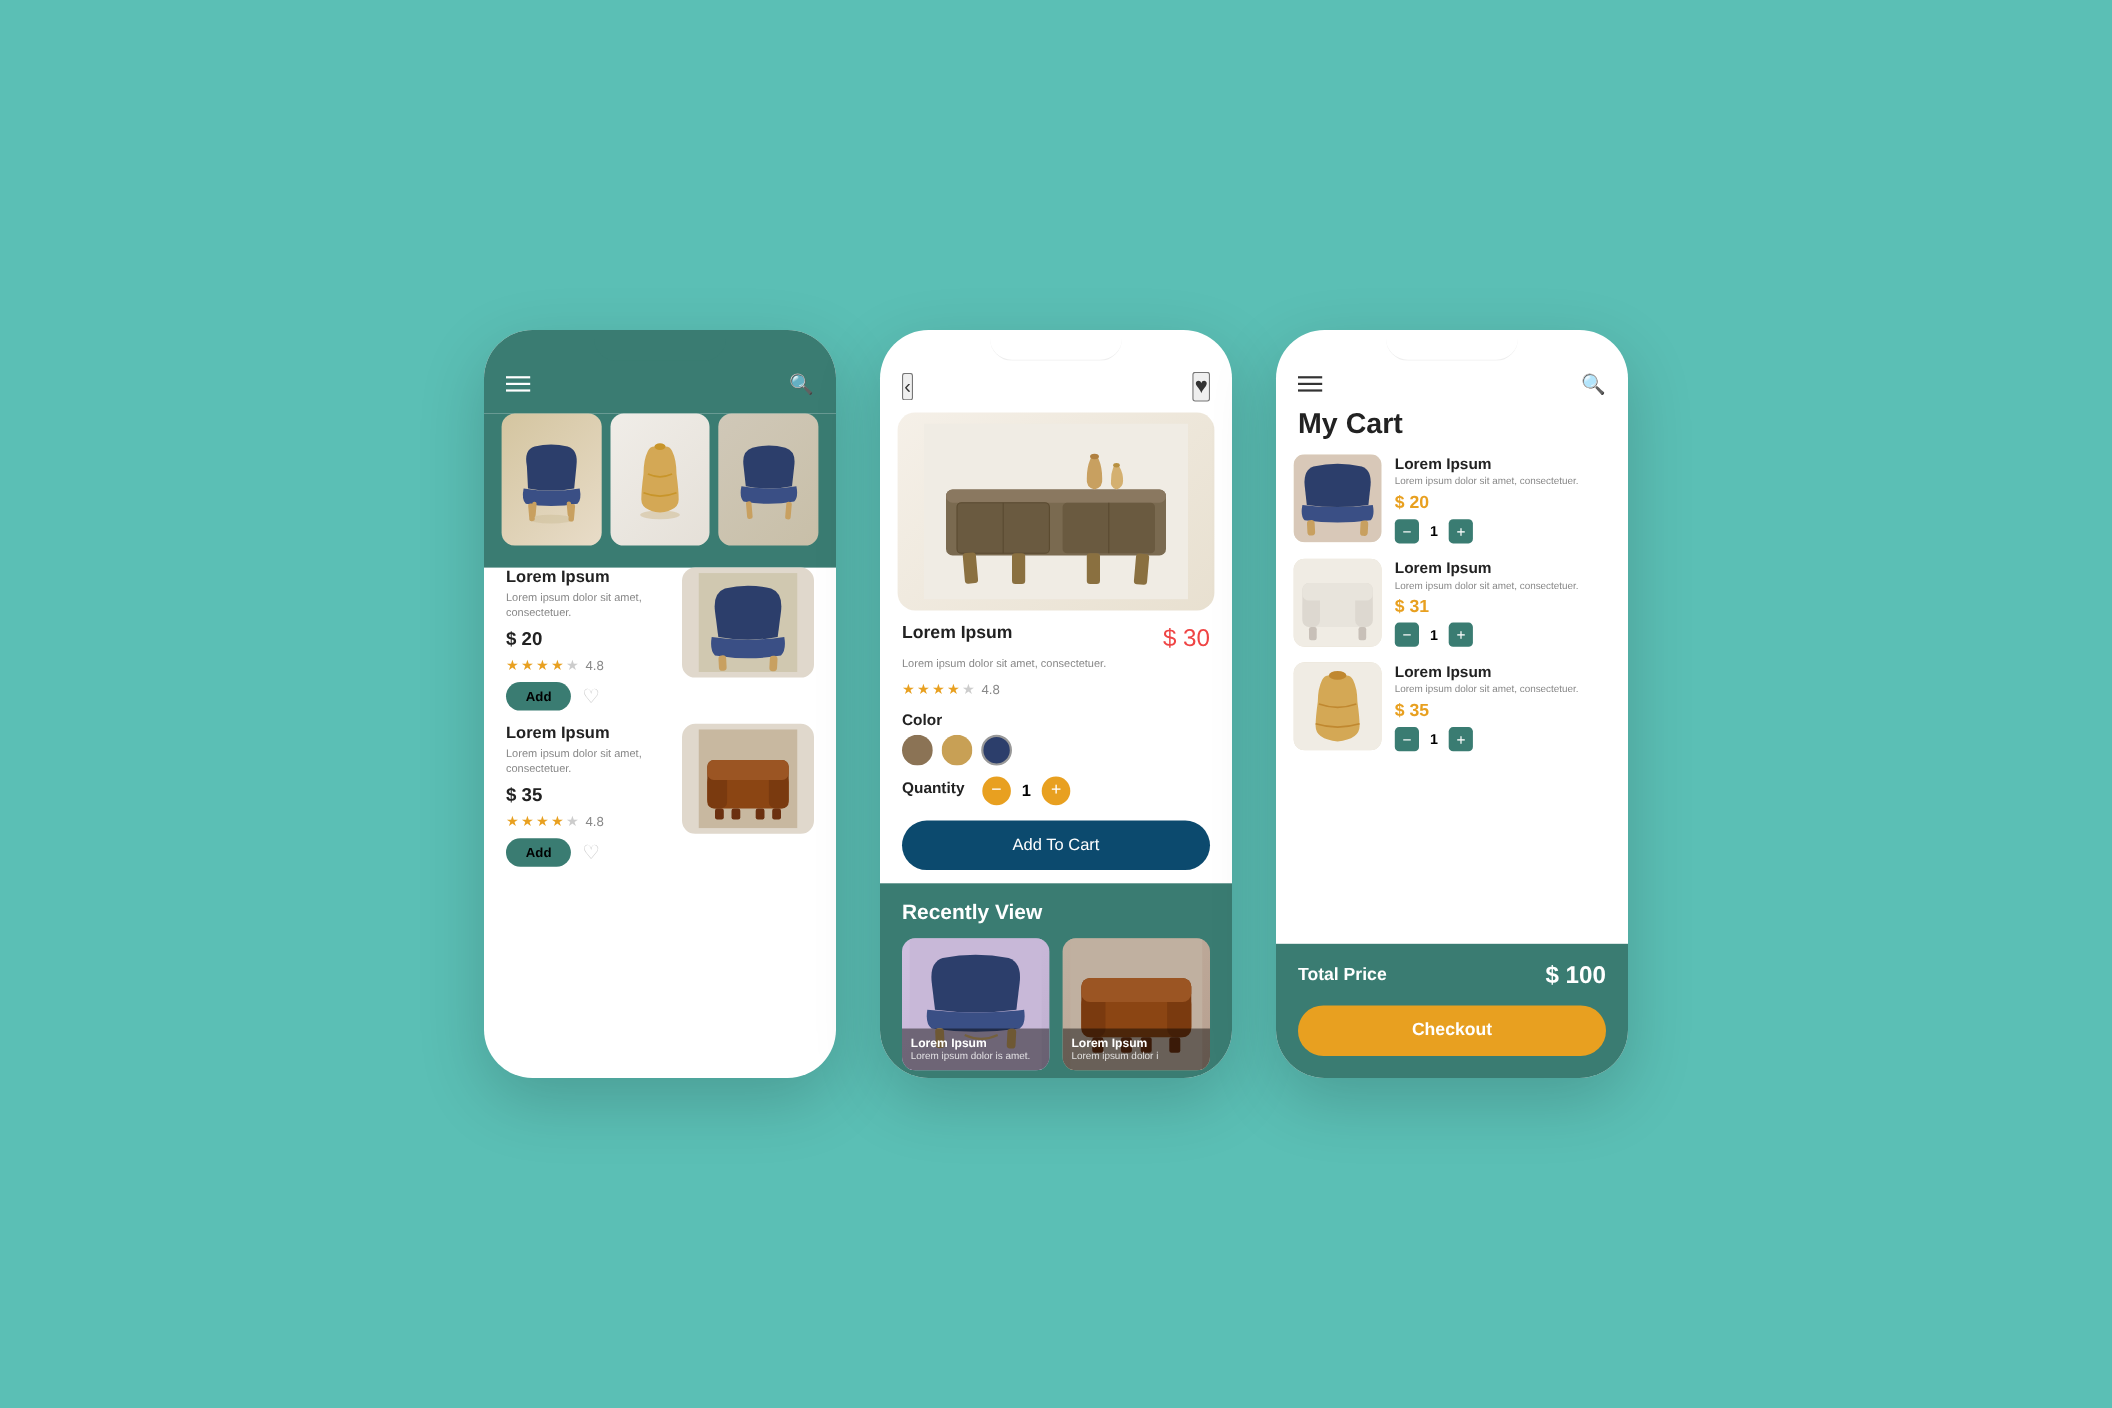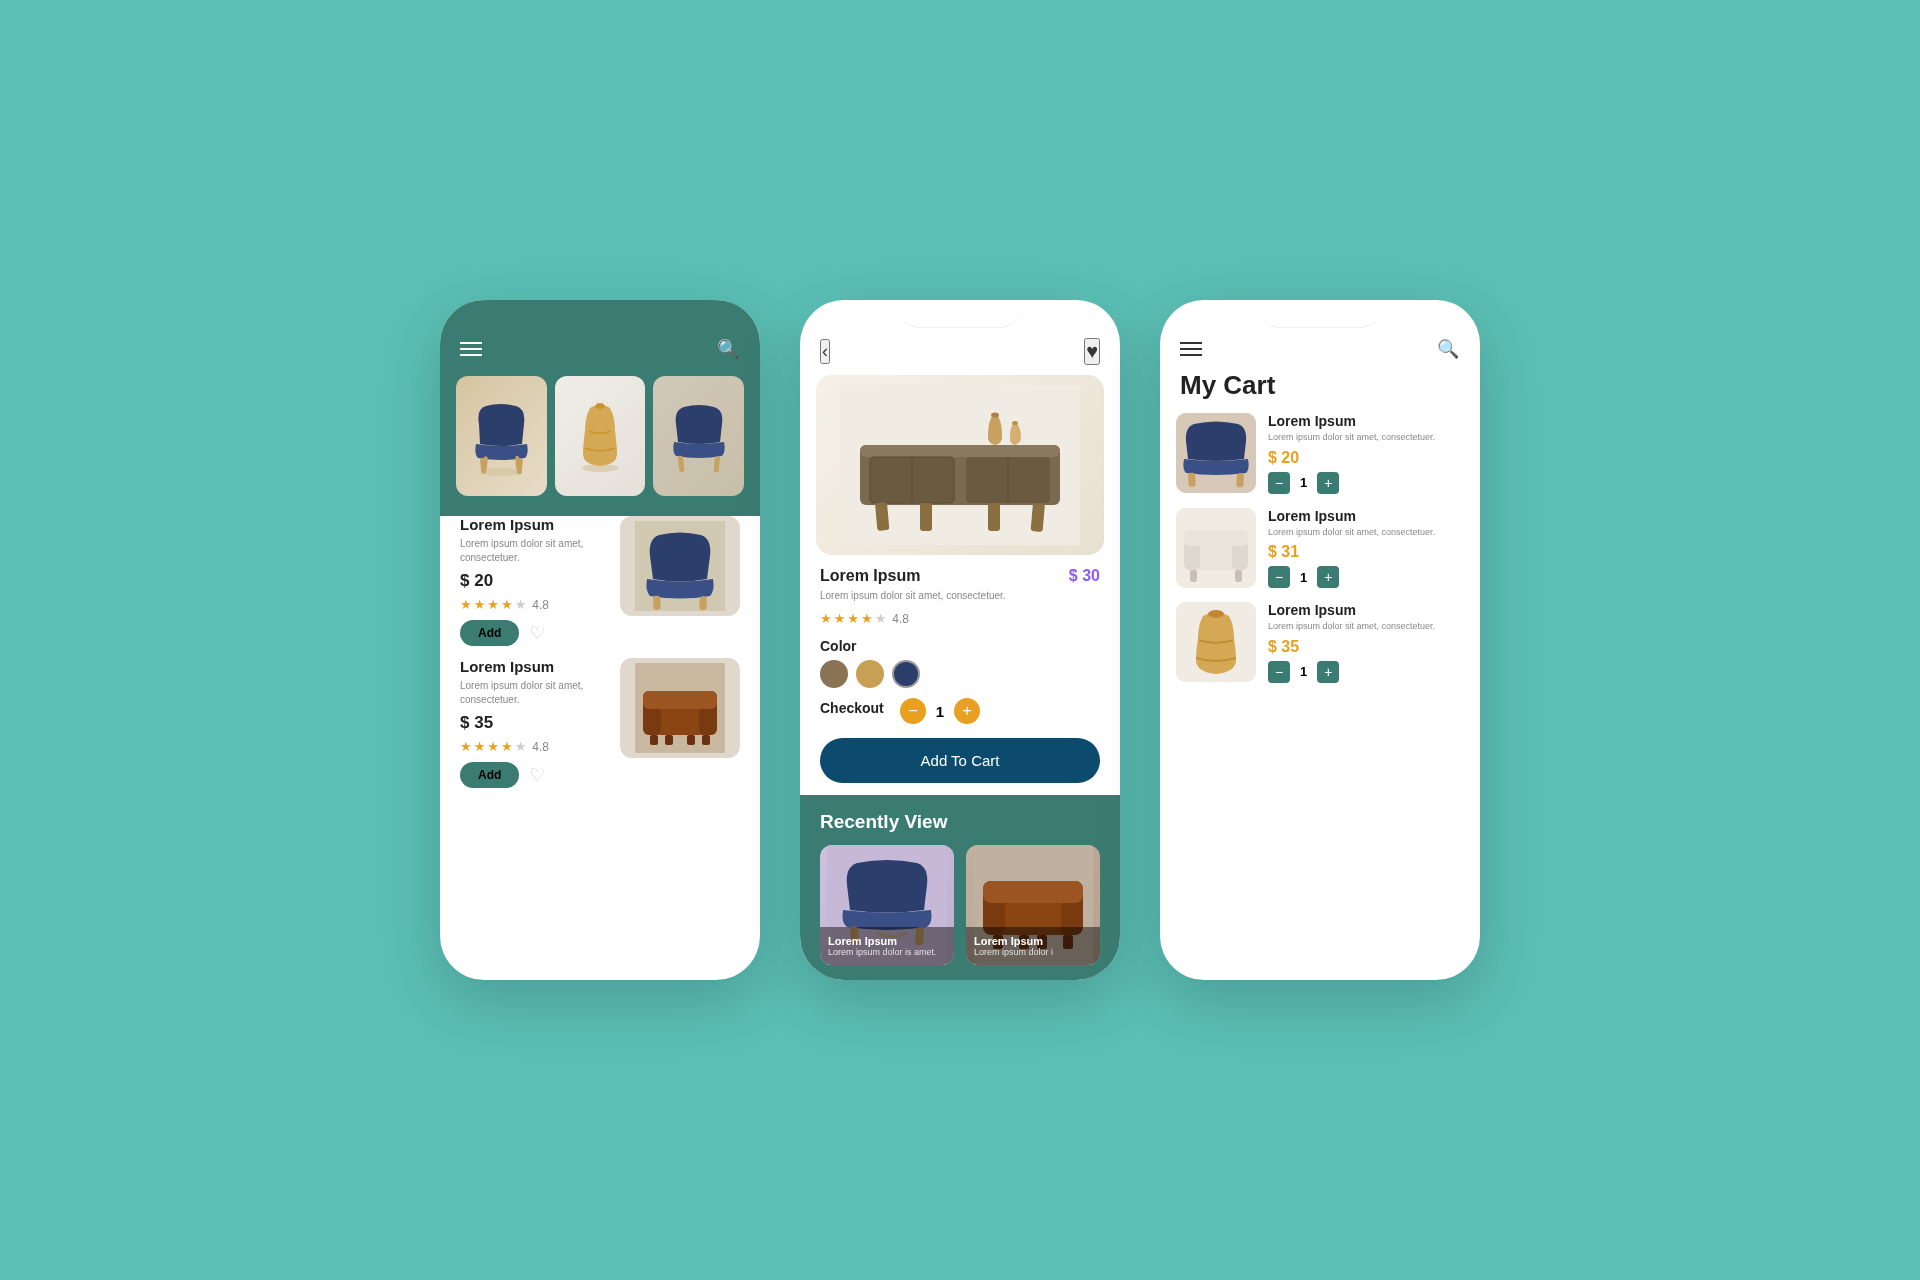--- a/index.html
+++ b/index.html
@@ -177,21 +177,21 @@
     .phone2-product-info {
       padding: 0 20px;
     }
     .phone2-name-price {
       display: flex;
       justify-content: space-between;
       align-items: flex-start;
       margin-bottom: 4px;
     }
     .phone2-name { font-size: 16px; font-weight: 700; color: #222; }
-    .phone2-price { font-size: 16px; font-weight: 700; color: #8b5cf6; }
+    .phone2-price { font-size: 22px; font-weight: 400; color: #ef4444; }
     .phone2-desc { font-size: 10px; color: #888; line-height: 1.4; margin-bottom: 8px; }
     .phone2-stars { display: flex; align-items: center; gap: 2px; margin-bottom: 12px; }
 
     .phone2-color-section { margin-bottom: 10px; }
     .phone2-label { font-size: 14px; font-weight: 600; color: #222; margin-bottom: 6px; }
     .color-options { display: flex; gap: 8px; }
     .color-dot {
       width: 28px; height: 28px;
       border-radius: 50%;
       cursor: pointer;
@@ -496,21 +496,21 @@
     <div class="phone2-color-section">
       <div class="phone2-label">Color</div>
       <div class="color-options">
         <div class="color-dot" style="background:#8b7355;"></div>
         <div class="color-dot" style="background:#c8a055;"></div>
         <div class="color-dot selected" style="background:#2c3e6b; border-color:#999;"></div>
       </div>
     </div>
 
     <div class="phone2-qty-section">
-      <div class="phone2-label">Checkout</div>
+      <div class="phone2-label">Quantity</div>
       <div class="qty-controls">
         <button class="qty-btn">−</button>
         <span class="qty-num">1</span>
         <button class="qty-btn">+</button>
       </div>
     </div>
   </div>
 
   <button class="btn-add-cart">Add To Cart</button>
 
@@ -635,13 +635,20 @@
         <div class="cart-qty-controls">
           <button class="cart-qty-btn">−</button>
           <span class="cart-qty-num">1</span>
           <button class="cart-qty-btn">+</button>
         </div>
       </div>
     </div>
 
   </div>
 
+  <div class="cart-footer" style="margin-top:auto;">
+    <div class="total-row">
+      <span class="total-label">Total Price</span>
+      <span class="total-price">$ 100</span>
+    </div>
+    <button class="btn-checkout">Checkout</button>
+  </div>
 </div>
 
 </body></html>

